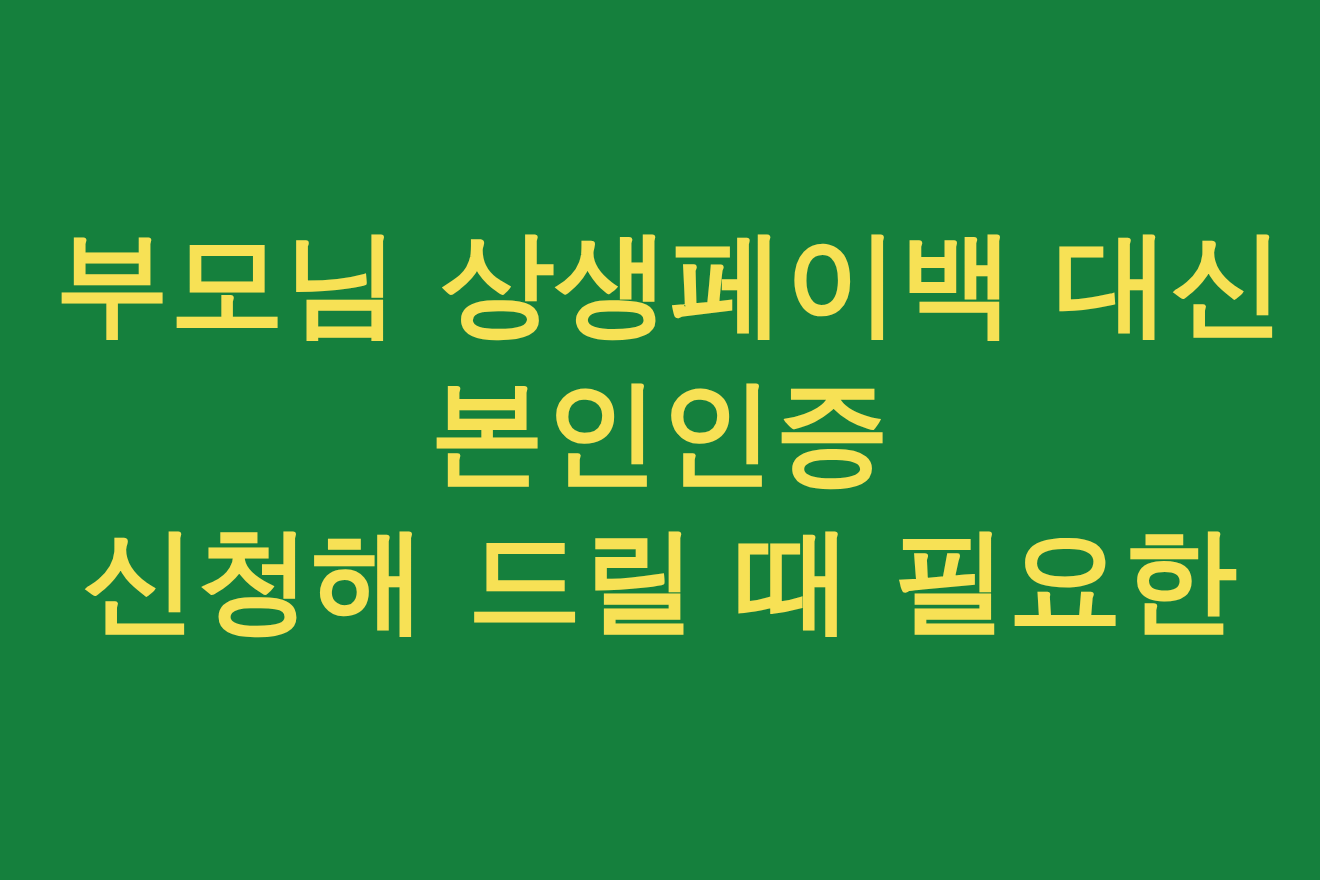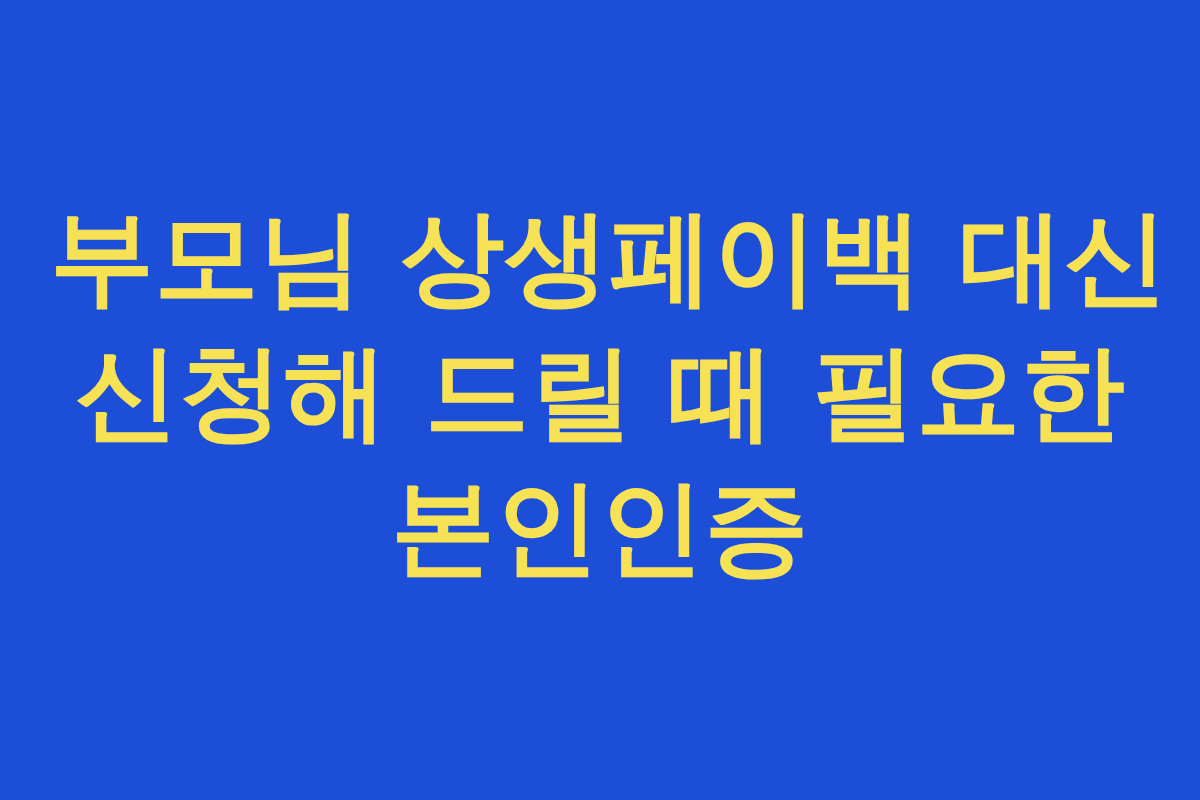--- a/index.html
+++ b/index.html
@@ -53,21 +53,21 @@
     left: 0;
     right: 0;
     top: 190px;
     display: flex;
     justify-content: center;
   }
 </style>
 </head>
 <body>
 
-<div id="card" style="background: #1d4ed8;">
+<div id="card" style="background: #15803d;">
   <div id="headline-wrap">
     <h1 id="headline" style="color: rgb(247, 225, 85);">
       <span class="line">부모님 상생페이백 대신</span>
+      <span class="line">본인인증</span>
       <span class="line">신청해 드릴 때 필요한</span>
-      <span class="line">본인인증</span>
     </h1>
   </div>
 </div>
 
 </body></html>

